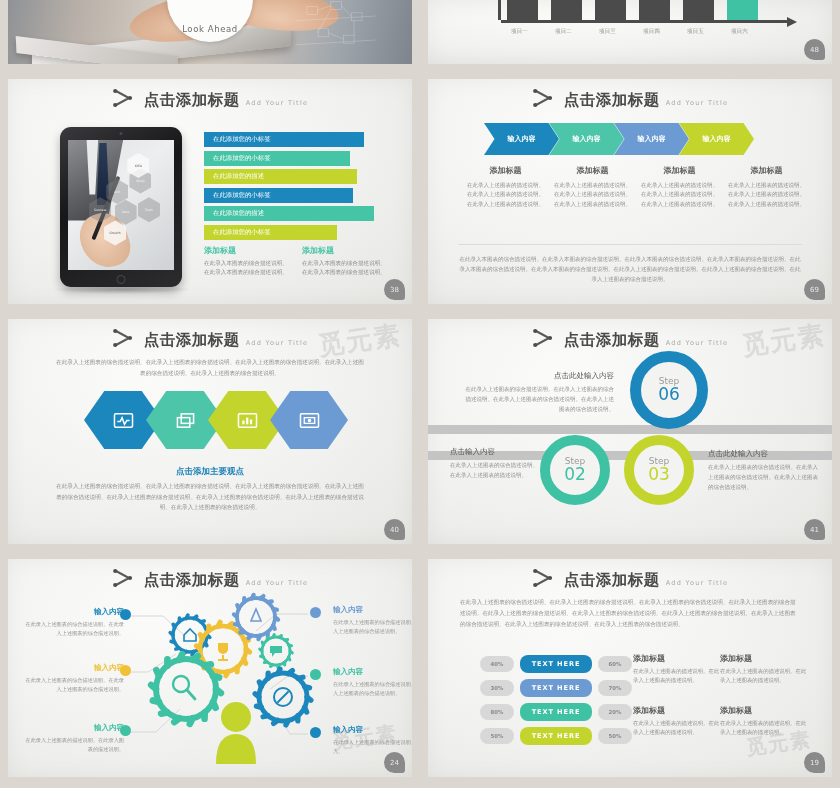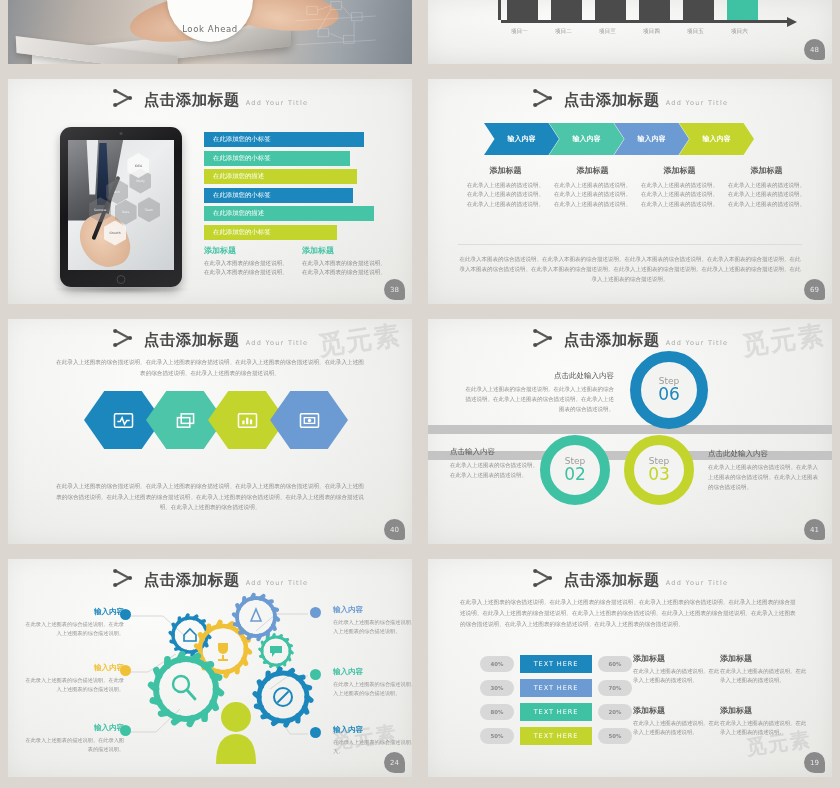--- a/index.html
+++ b/index.html
@@ -276,23 +276,23 @@
   }
   .pillrow {
     position: absolute; display: flex; align-items: center; gap: 6px;
   }
   .pct {
     width: 34px; height: 16px; border-radius: 8px; background: #d8d8d8;
     display: flex; align-items: center; justify-content: center;
     font-size: 5.4px; color: #8a8a8a; font-weight: bold;
   }
   .pillbtn {
-    width: 72px; height: 18px; border-radius: 0;
+    width: 72px; height: 18px; border-radius: 8px;
     display: flex; align-items: center; justify-content: center;
-    color: #fff; font-size: 6.6px; letter-spacing: .9px;
+    color: #fff; font-size: 6.6px; letter-spacing: .9px; font-weight: bold;
   }
   .t43-col { position: absolute; width: 88px; }
   .t43-col h4 { font-size: 8px; color: #5c5c5c; font-weight: bold; margin-bottom: 3px; }
   .t43-col p { font-size: 5.4px; color: #919191; line-height: 1.72; }
 </style>
 </head>
 <body>
 
 <div class="grid">
 
@@ -472,20 +472,21 @@
           </svg>
         </div>
         <div class="petal" style="background: rgb(107, 155, 210);">
           <svg class="glyph" viewBox="0 0 23 20">
             <rect x="2" y="3" width="19" height="14" rx="1" fill="none" stroke="#fff" stroke-width="1.6"></rect>
             <rect x="6" y="7" width="11" height="6" fill="none" stroke="#fff" stroke-width="1.4"></rect>
             <circle cx="11.5" cy="10" r="1.8" fill="#fff"></circle>
           </svg>
         </div>
       </div>
+    <div class="petal-mid">点击添加主要观点</div>
     <div class="petal-foot">在此录入上述图表的综合描述说明。在此录入上述图表的综合描述说明。在此录入上述图表的综合描述说明。在此录入上述图表的综合描述说明。在此录入上述图表的综合描述说明。在此录入上述图表的综合描述说明。在此录入上述图表的综合描述说明。在此录入上述图表的综合描述说明。</div>
     <div class="wm" style="right:10px;top:4px;">觅元素</div>
     <div class="page-badge">40</div>
   </div>
 
   <div class="slide">
     <div class="inner"></div>
     <div class="title-row">
       <svg class="title-icon" viewBox="0 0 26 20">
         <path d="M4 3 L17 10 L4 17" stroke="#5a5a5a" stroke-width="2.1" fill="none" stroke-linecap="round"></path>

